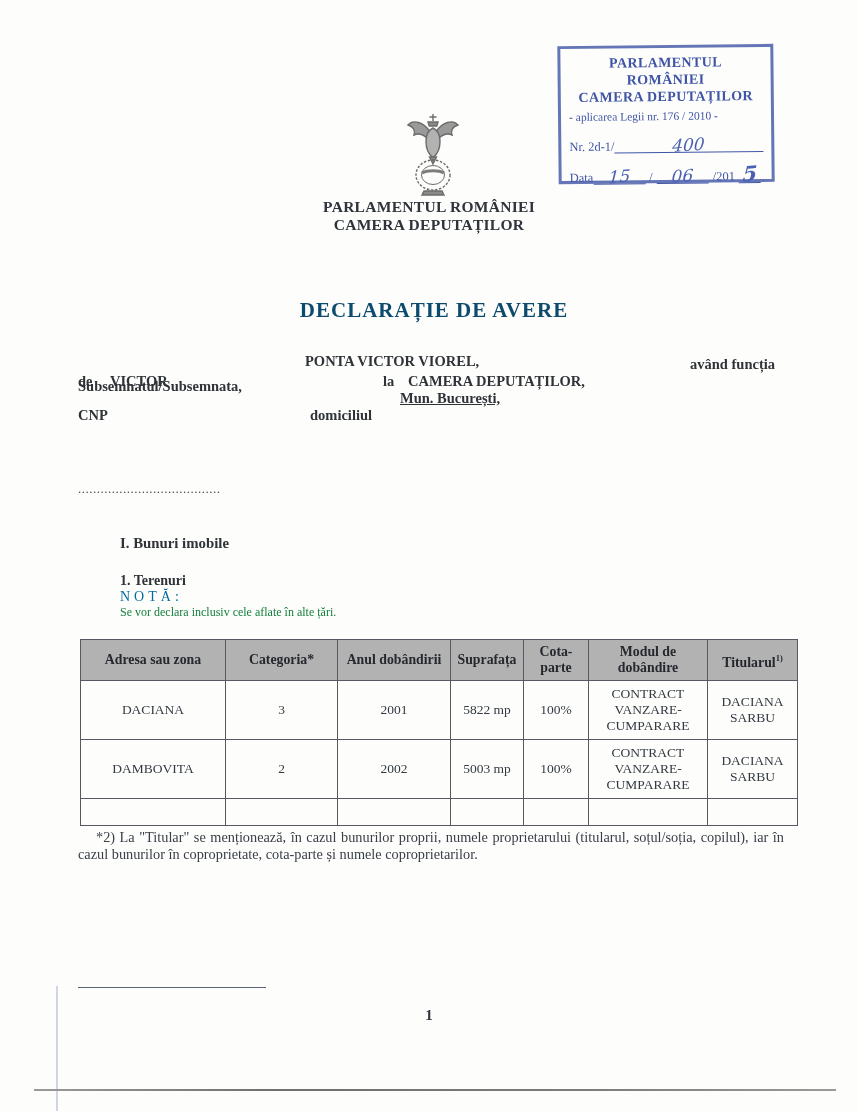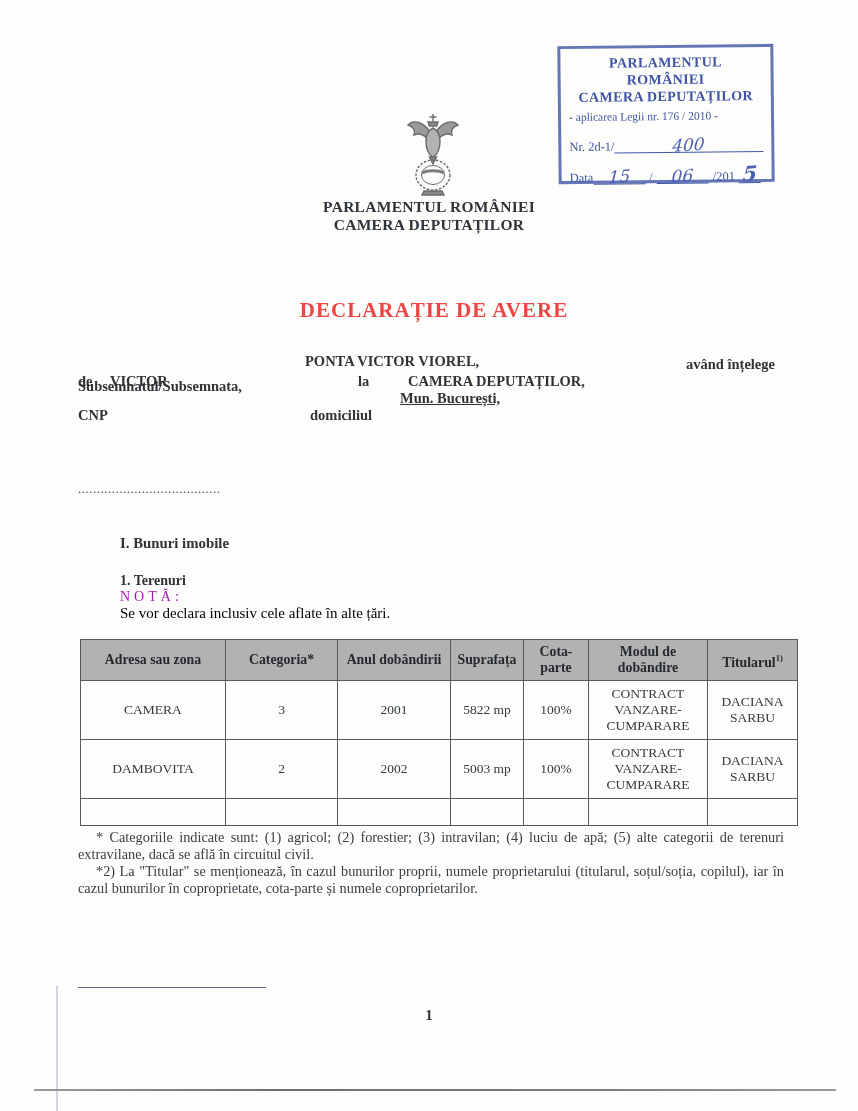--- a/index.html
+++ b/index.html
@@ -36,39 +36,39 @@
     position:relative;top:2px;
   }
   .hw.big{font-size:21px;font-weight:bold;}
   .s-sep{margin:0 4px;}
   
   .emblem{position:absolute;left:403px;top:110px;width:60px;height:90px;}
   .inst-head{position:absolute;left:0;right:0;top:198px;text-align:center;font-weight:bold;font-size:15.5px;line-height:18px;color:#2e333c;letter-spacing:.3px;}
   
   .doc-title{
     position:absolute;left:10px;right:0;top:298px;text-align:center;
-    font-size:21px;font-weight:bold;letter-spacing:1px;color:#ef4444;
+    font-size:21px;font-weight:bold;letter-spacing:1px;color:#0c4a6e;
   }
   
   .abs{position:absolute;white-space:nowrap;}
   .b{font-weight:bold;}
   .decl{font-size:14.5px;}
   
   .statement{
     position:absolute;left:78px;top:448px;width:702px;
     font-size:15px;font-weight:bold;line-height:17.5px;text-align:justify;color:#2f343b;
   }
   .statement sup{font-size:9px;}
   .dotted{position:absolute;left:78px;top:481px;font-size:13px;letter-spacing:.5px;color:#4a4f57;}
   .fnote1{position:absolute;left:95px;top:497px;font-size:14.5px;color:#383e47;}
   
   .sec1{position:absolute;left:120px;top:535px;font-size:14.8px;font-weight:bold;}
   .sec2{position:absolute;left:120px;top:573px;font-size:14px;font-weight:bold;}
-  .nota{position:absolute;left:120px;top:589px;font-size:14px;letter-spacing:4px;color:#a21caf;}
-  .nota-text{position:absolute;left:120px;top:605px;font-size:15px;color:#000000;}
+  .nota{position:absolute;left:120px;top:589px;font-size:14px;letter-spacing:4px;color:#0369a1;}
+  .nota-text{position:absolute;left:120px;top:605px;font-size:12px;color:#15803d;}
   
   table.decl-table{
     position:absolute;left:80px;top:639px;width:717px;
     border-collapse:collapse;table-layout:fixed;
     font-size:13.5px;color:#333a42;
   }
   .decl-table th,.decl-table td{
     border:1.4px solid #565a60;text-align:center;vertical-align:middle;
     padding:2px 4px;overflow:hidden;
   }
@@ -130,25 +130,25 @@
 
   <div class="inst-head">
     <div>PARLAMENTUL ROMÂNIEI</div>
     <div>CAMERA DEPUTAȚILOR</div>
   </div>
 
   <div class="doc-title">DECLARAȚIE DE AVERE</div>
 
   <div class="abs decl b" style="left:78px;top:356px;margin-top:22px;">Subsemnatul/Subsemnata,</div>
   <div class="abs decl b" style="left:305px;top:353px;text-align:center;">PONTA VICTOR VIOREL,</div>
-  <div class="abs decl b" style="right:83px;top:356px;">având înțelege</div>
+  <div class="abs decl b" style="right:83px;top:356px;">având funcția</div>
 
   <div class="abs decl b" style="left:78px;top:373px;">de</div>
   <div class="abs decl b" style="left:110px;top:373px;">VICTOR</div>
-  <div class="abs decl b" style="left:358px;top:373px;">la</div>
+  <div class="abs decl b" style="left:383px;top:373px;">la</div>
   <div class="abs decl b" style="left:408px;top:373px;">CAMERA DEPUTAȚILOR,</div>
 
   <div class="abs decl b" style="left:400px;top:390px;text-decoration:underline;">Mun. București,</div>
 
   <div class="abs decl b" style="left:78px;top:407px;">CNP</div>
   <div class="abs decl b" style="left:310px;top:407px;">domiciliul</div>
 
 
   <div class="dotted">......................................</div>
 
@@ -173,21 +173,21 @@
         <th>Categoria*</th>
         <th>Anul dobândirii</th>
         <th>Suprafața</th>
         <th>Cota-parte</th>
         <th>Modul de dobândire</th>
         <th><span>Titularul</span><sup>1)</sup></th>
       </tr>
     </thead>
     <tbody>
       <tr>
-        <td>CAMERA</td>
+        <td>DACIANA</td>
         <td>3</td>
         <td>2001</td>
         <td>5822 mp</td>
         <td>100%</td>
         <td>CONTRACT VANZARE-CUMPARARE</td>
         <td>DACIANA SARBU</td>
       </tr>
       <tr>
         <td>DAMBOVITA</td>
         <td>2</td>
@@ -203,21 +203,20 @@
         <td></td>
         <td></td>
         <td></td>
         <td></td>
         <td></td>
       </tr>
     </tbody>
   </table>
 
   <div class="footnotes">
-    <p>* Categoriile indicate sunt: (1) agricol; (2) forestier; (3) intravilan; (4) luciu de apă; (5) alte categorii de terenuri extravilane, dacă se află în circuitul civil.</p>
     <p>*2) La "Titular" se menționează, în cazul bunurilor proprii, numele proprietarului (titularul, soțul/soția, copilul), iar în cazul bunurilor în coproprietate, cota-parte și numele coproprietarilor.</p>
   </div>
 
   <div class="fn-sep"></div>
   <div class="page-num">1</div>
   <div class="scan-left"></div>
   <div class="scan-bottom"></div>
 
 </div>
 

